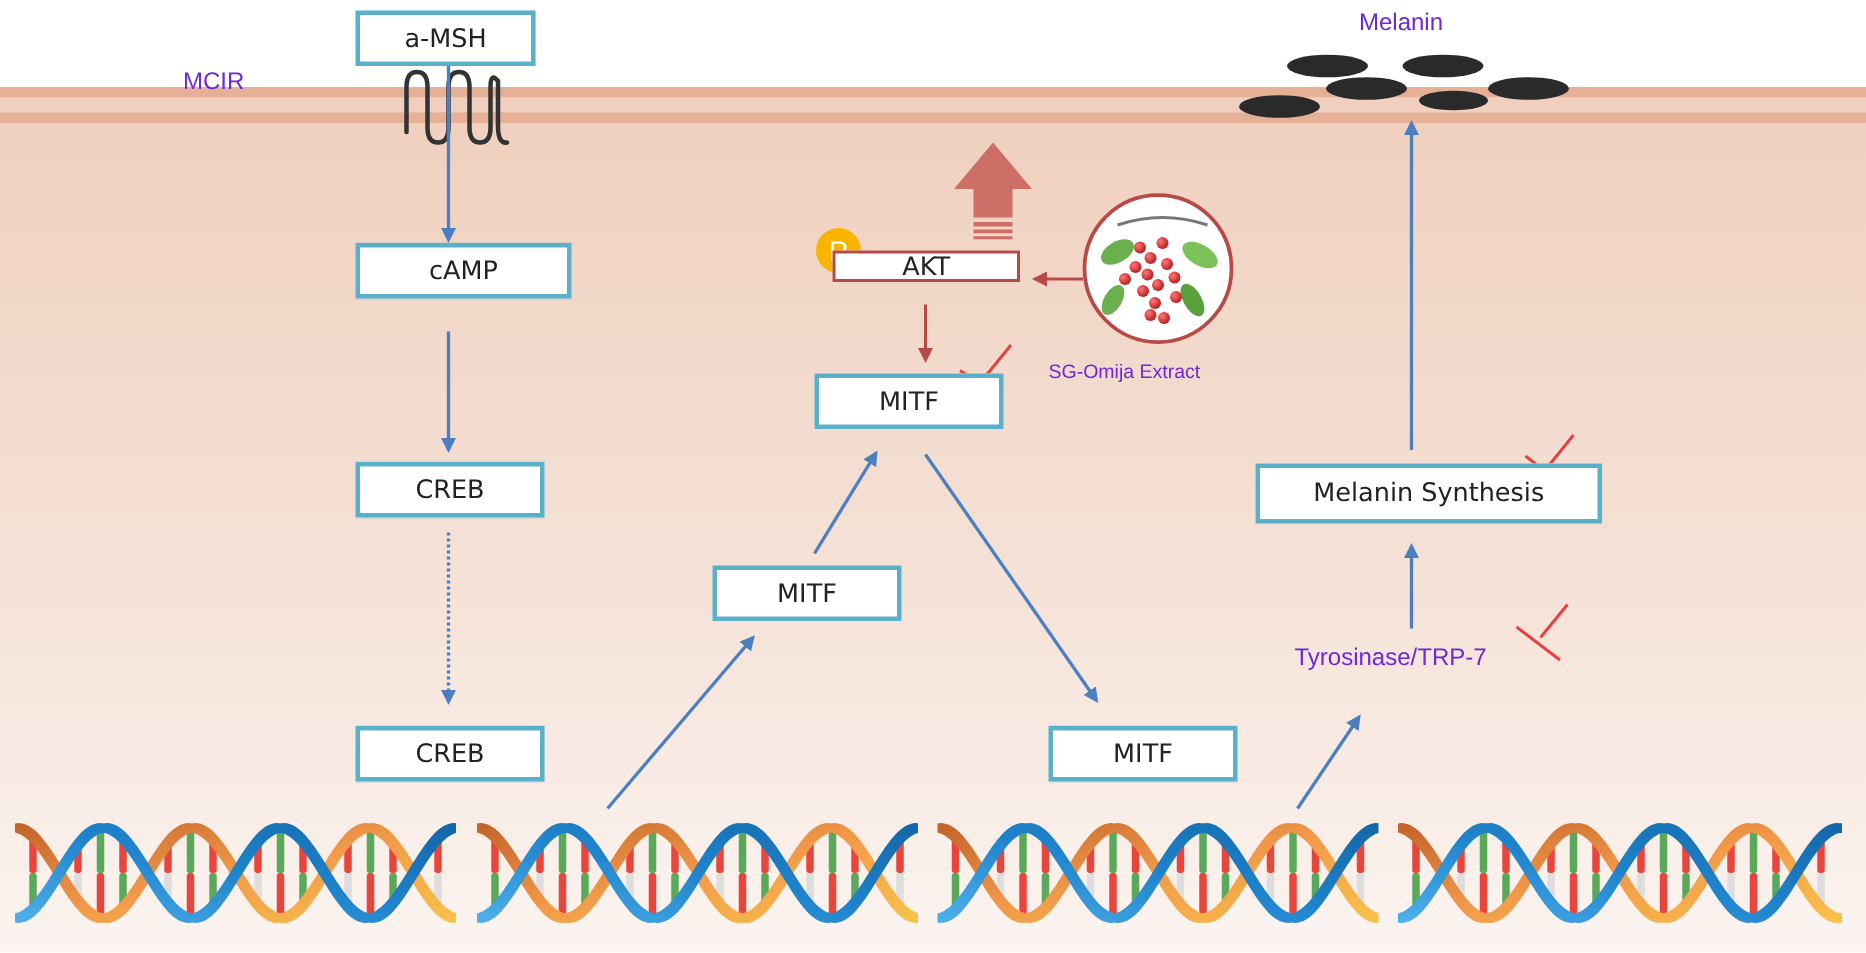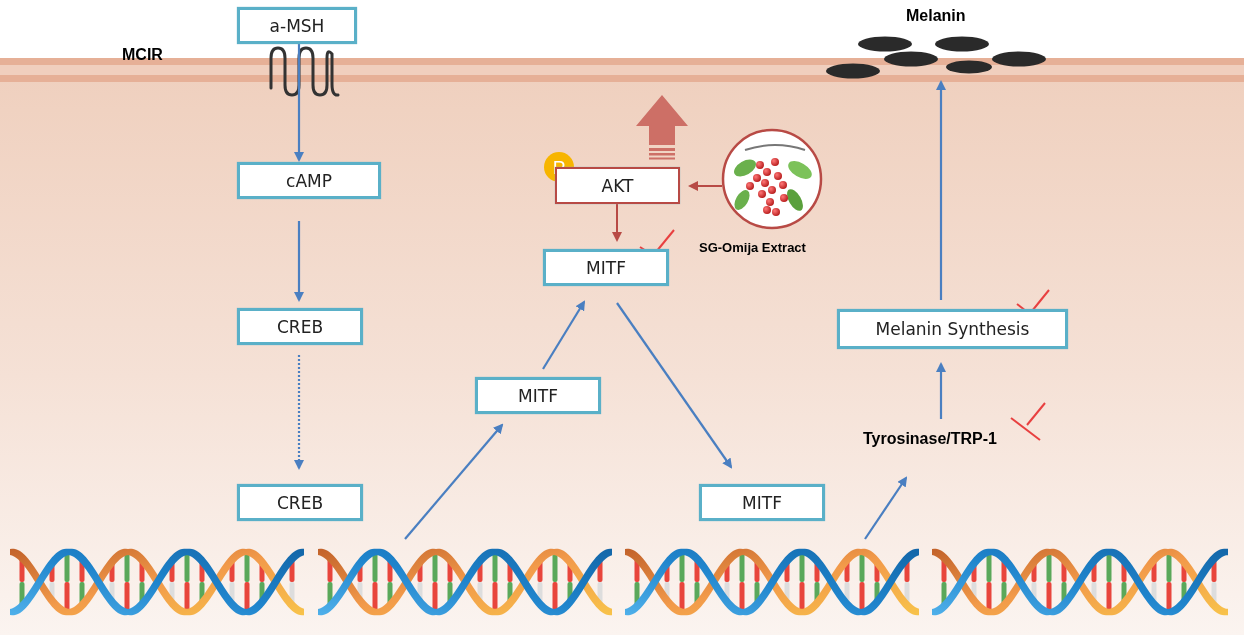--- a/index.html
+++ b/index.html
@@ -1,20 +1,20 @@
 <!DOCTYPE html>
 <html><head>
 <meta charset="utf-8">
 <style>
   html,body{margin:0;padding:0;}
   body{width:1244px;height:635px;position:relative;overflow:hidden;background:#fff;font-family:"Liberation Sans",sans-serif;}
   #bg{position:absolute;left:0;top:0;width:1244px;height:635px;}
   .box{position:absolute;box-sizing:border-box;background:#fff;border:3px solid #5ab0c8;display:flex;align-items:center;justify-content:center;font-family:"DejaVu Sans",sans-serif;font-size:17px;color:#222;box-shadow:0 0 1px #7fb8c8;}
   .box.red{border:2px solid #b84a45;}
-  .label{position:absolute;font-family:"Liberation Sans",sans-serif;font-weight:bold;color:#000000;white-space:nowrap;}
+  .label{position:absolute;font-family:"Liberation Sans",sans-serif;font-weight:normal;color:#6d28d9;white-space:nowrap;}
   svg text{font-family:"Liberation Sans",sans-serif;}
 </style>
 </head>
 <body>
 
 <svg id="bg" viewBox="0 0 1244 635" xmlns="http://www.w3.org/2000/svg">
   <defs>
     <linearGradient id="cyto" x1="0" y1="0" x2="0" y2="1">
       <stop offset="0" stop-color="#efcfbd"></stop>
       <stop offset="0.55" stop-color="#f5e1d6"></stop>
@@ -256,23 +256,23 @@
         <rect x="1211.5" y="582" width="5" height="23.09501950289723" fill="#ddd" rx="2"></rect>
         <path d="M932,549 L934,548.7447820511064 L936,548.8323678109455 L938,549.2617648978608 L940,550.0281080712791 L942,551.1227143568306 L944,552.533181427917 L946,554.2435281290295 L948,556.2343755486243 L950,558.4831665899351 L952,560.9644215518927 L954,563.6500268243187 L956,566.5095534263634 L958,569.5106017790165 L960,572.6191688052845 L962,575.8000331986394 L964,579.0171544944957 L966,582.2340814230746 L968,585.4143649168568 L970,588.5219710930808 L972,591.5216895320336 L974,594.3795322251751 L976,597.0631186728563 L978,599.542042768318 L980,601.7882173110306 L982,603.7761922458999 L984,605.483443022559 L986,606.8906258075253 L988,607.9817966575641 L990,608.7445921709342 L992,608.7445921709342 L994,607.9817966575641 L996,606.8906258075253 L998,605.483443022559 L1000,603.7761922458999 L1002,601.7882173110306 L1004,599.542042768318 L1006,597.0631186728563 L1008,594.3795322251751 L1010,591.5216895320336 L1012,588.5219710930809 L1014,585.4143649168568 L1016,582.2340814230746 L1018,579.0171544944957 L1020,575.8000331986395 L1022,572.6191688052845 L1024,569.5106017790165 L1026,566.5095534263634 L1028,563.6500268243187 L1030,560.9644215518927 L1032,558.4831665899352 L1034,556.2343755486243 L1036,554.2435281290295 L1038,552.533181427917 L1040,551.1227143568306 L1042,550.0281080712791 L1044,549.2617648978608 L1046,548.8323678109456 L1048,548.7447820511064 L1050,549 L1052,548.7447820511064 L1054,548.8323678109455 L1056,549.2617648978608 L1058,550.0281080712791 L1060,551.1227143568306 L1062,552.533181427917 L1064,554.2435281290295 L1066,556.2343755486243 L1068,558.4831665899352 L1070,560.9644215518927 L1072,563.6500268243187 L1074,566.5095534263633 L1076,569.5106017790165 L1078,572.6191688052845 L1080,575.8000331986394 L1082,579.0171544944956 L1084,582.2340814230746 L1086,585.4143649168568 L1088,588.5219710930808 L1090,591.5216895320336 L1092,594.3795322251751 L1094,597.0631186728563 L1096,599.542042768318 L1098,601.7882173110306 L1100,603.7761922458999 L1102,605.4834430225588 L1104,606.8906258075253 L1106,607.9817966575641 L1108,608.7445921709342 L1110,608.7445921709342 L1112,607.9817966575641 L1114,606.8906258075253 L1116,605.483443022559 L1118,603.7761922458999 L1120,601.7882173110307 L1122,599.542042768318 L1124,597.0631186728563 L1126,594.3795322251751 L1128,591.5216895320336 L1130,588.5219710930809 L1132,585.4143649168568 L1134,582.2340814230746 L1136,579.0171544944957 L1138,575.8000331986395 L1140,572.6191688052845 L1142,569.5106017790166 L1144,566.5095534263634 L1146,563.6500268243188 L1148,560.9644215518927 L1150,558.4831665899352 L1152,556.2343755486243 L1154,554.2435281290295 L1156,552.533181427917 L1158,551.1227143568306 L1160,550.0281080712791 L1162,549.2617648978608 L1164,548.8323678109456 L1166,548.7447820511064 L1168,549 L1170,548.7447820511064 L1172,548.8323678109455 L1174,549.2617648978608 L1176,550.0281080712791 L1178,551.1227143568306 L1180,552.533181427917 L1182,554.2435281290295 L1184,556.2343755486243 L1186,558.4831665899351 L1188,560.9644215518927 L1190,563.6500268243187 L1192,566.5095534263633 L1194,569.5106017790165 L1196,572.6191688052845 L1198,575.8000331986395 L1200,579.0171544944957 L1202,582.2340814230746 L1204,585.4143649168568 L1206,588.5219710930808 L1208,591.5216895320336 L1210,594.3795322251751 L1212,597.0631186728561 L1214,599.542042768318 L1216,601.7882173110306 L1218,603.7761922458999 L1220,605.483443022559 L1222,606.8906258075253 L1224,607.9817966575641 L1226,608.7445921709342 L1228,608.7445921709342 L1228,615.1703695696716 L1226,615.1703695696716 L1224,615.2543046257166 L1222,614.9954463213455 L1220,614.3967276245814 L1218,613.4649322574944 L1216,612.2106178339202 L1214,610.6479962374765 L1212,608.7947725952428 L1210,606.6719446715963 L1208,604.3035649551509 L1206,601.7164681344505 L1204,598.939967050225 L1202,596.0055205691923 L1200,592.9463771425277 L1198,589.7971980876271 L1196,586.5936648615304 L1194,583.3720747757566 L1192,580.1689297332593 L1190,577.020522647282 L1188,573.9625262281484 L1186,571.0295887972004 L1184,568.2549417074733 L1182,565.6700228191864 L1180,563.3041202962252 L1178,561.1840407595412 L1176,559.3338055574261 L1174,557.7743785940363 L1172,556.5234287999824 L1170,555.5951299362854 L1168,555 L1166,555.5951299362854 L1164,556.5234287999825 L1162,557.7743785940363 L1160,559.3338055574261 L1158,561.1840407595412 L1156,563.3041202962252 L1154,565.6700228191864 L1152,568.2549417074733 L1150,571.0295887972005 L1148,573.9625262281484 L1146,577.0205226472821 L1144,580.1689297332595 L1142,583.3720747757567 L1140,586.5936648615304 L1138,589.7971980876271 L1136,592.9463771425277 L1134,596.0055205691923 L1132,598.939967050225 L1130,601.7164681344506 L1128,604.3035649551509 L1126,606.6719446715963 L1124,608.7947725952429 L1122,610.6479962374765 L1120,612.2106178339203 L1118,613.4649322574944 L1116,614.3967276245814 L1114,614.9954463213455 L1112,615.2543046257166 L1110,615.1703695696716 L1108,615.1703695696716 L1106,615.2543046257166 L1104,614.9954463213455 L1102,614.3967276245813 L1100,613.4649322574944 L1098,612.2106178339202 L1096,610.6479962374765 L1094,608.7947725952429 L1092,606.6719446715963 L1090,604.3035649551509 L1088,601.7164681344505 L1086,598.939967050225 L1084,596.0055205691923 L1082,592.9463771425276 L1080,589.797198087627 L1078,586.5936648615304 L1076,583.3720747757566 L1074,580.1689297332593 L1072,577.020522647282 L1070,573.9625262281484 L1068,571.0295887972005 L1066,568.2549417074733 L1064,565.6700228191864 L1062,563.3041202962252 L1060,561.1840407595412 L1058,559.3338055574261 L1056,557.7743785940363 L1054,556.5234287999824 L1052,555.5951299362854 L1050,555 L1048,555.5951299362854 L1046,556.5234287999825 L1044,557.7743785940363 L1042,559.3338055574261 L1040,561.1840407595412 L1038,563.3041202962252 L1036,565.6700228191864 L1034,568.2549417074733 L1032,571.0295887972005 L1030,573.9625262281484 L1028,577.020522647282 L1026,580.1689297332595 L1024,583.3720747757566 L1022,586.5936648615304 L1020,589.7971980876271 L1018,592.9463771425277 L1016,596.0055205691923 L1014,598.939967050225 L1012,601.7164681344506 L1010,604.3035649551509 L1008,606.6719446715963 L1006,608.7947725952429 L1004,610.6479962374765 L1002,612.2106178339202 L1000,613.4649322574944 L998,614.3967276245814 L996,614.9954463213455 L994,615.2543046257166 L992,615.1703695696716 L990,615.1703695696716 L988,615.2543046257166 L986,614.9954463213455 L984,614.3967276245814 L982,613.4649322574944 L980,612.2106178339202 L978,610.6479962374765 L976,608.7947725952429 L974,606.6719446715963 L972,604.3035649551509 L970,601.7164681344505 L968,598.939967050225 L966,596.0055205691923 L964,592.9463771425277 L962,589.797198087627 L960,586.5936648615304 L958,583.3720747757566 L956,580.1689297332595 L954,577.020522647282 L952,573.9625262281484 L950,571.0295887972004 L948,568.2549417074733 L946,565.6700228191864 L944,563.3041202962252 L942,561.1840407595412 L940,559.3338055574261 L938,557.7743785940363 L936,556.5234287999824 L934,555.5951299362854 L932,555 Z" fill="url(#orng)"></path>
         <path d="M932,609 L934,608.4048700637146 L936,607.4765712000176 L938,606.2256214059637 L940,604.6661944425739 L942,602.8159592404588 L944,600.6958797037748 L946,598.3299771808136 L948,595.7450582925267 L950,592.9704112027996 L952,590.0374737718516 L954,586.979477352718 L956,583.8310702667405 L958,580.6279252242434 L960,577.4063351384696 L962,574.202801912373 L964,571.0536228574723 L966,567.9944794308077 L968,565.060032949775 L970,562.2835318655495 L972,559.6964350448491 L974,557.3280553284037 L976,555.2052274047571 L978,553.3520037625235 L980,551.7893821660798 L982,550.5350677425056 L984,549.6032723754186 L986,549.0045536786545 L988,548.7456953742834 L990,548.8296304303284 L992,548.8296304303284 L994,548.7456953742834 L996,549.0045536786545 L998,549.6032723754186 L1000,550.5350677425056 L1002,551.7893821660798 L1004,553.3520037625235 L1006,555.2052274047571 L1008,557.3280553284037 L1010,559.6964350448491 L1012,562.2835318655494 L1014,565.060032949775 L1016,567.9944794308077 L1018,571.0536228574723 L1020,574.2028019123729 L1022,577.4063351384696 L1024,580.6279252242434 L1026,583.8310702667405 L1028,586.979477352718 L1030,590.0374737718516 L1032,592.9704112027995 L1034,595.7450582925267 L1036,598.3299771808136 L1038,600.6958797037748 L1040,602.8159592404588 L1042,604.6661944425739 L1044,606.2256214059637 L1046,607.4765712000175 L1048,608.4048700637146 L1050,609 L1052,608.4048700637146 L1054,607.4765712000176 L1056,606.2256214059637 L1058,604.6661944425739 L1060,602.8159592404588 L1062,600.6958797037748 L1064,598.3299771808136 L1066,595.7450582925267 L1068,592.9704112027995 L1070,590.0374737718516 L1072,586.979477352718 L1074,583.8310702667407 L1076,580.6279252242434 L1078,577.4063351384696 L1080,574.202801912373 L1082,571.0536228574724 L1084,567.9944794308077 L1086,565.060032949775 L1088,562.2835318655495 L1090,559.6964350448491 L1092,557.3280553284037 L1094,555.2052274047571 L1096,553.3520037625235 L1098,551.7893821660798 L1100,550.5350677425056 L1102,549.6032723754187 L1104,549.0045536786545 L1106,548.7456953742834 L1108,548.8296304303284 L1110,548.8296304303284 L1112,548.7456953742834 L1114,549.0045536786545 L1116,549.6032723754186 L1118,550.5350677425056 L1120,551.7893821660797 L1122,553.3520037625235 L1124,555.2052274047571 L1126,557.3280553284037 L1128,559.6964350448491 L1130,562.2835318655494 L1132,565.060032949775 L1134,567.9944794308077 L1136,571.0536228574723 L1138,574.2028019123729 L1140,577.4063351384696 L1142,580.6279252242433 L1144,583.8310702667405 L1146,586.9794773527179 L1148,590.0374737718516 L1150,592.9704112027995 L1152,595.7450582925267 L1154,598.3299771808136 L1156,600.6958797037748 L1158,602.8159592404588 L1160,604.6661944425739 L1162,606.2256214059637 L1164,607.4765712000175 L1166,608.4048700637146 L1168,609 L1170,608.4048700637146 L1172,607.4765712000176 L1174,606.2256214059637 L1176,604.6661944425739 L1178,602.8159592404588 L1180,600.6958797037748 L1182,598.3299771808136 L1184,595.7450582925267 L1186,592.9704112027996 L1188,590.0374737718516 L1190,586.979477352718 L1192,583.8310702667407 L1194,580.6279252242434 L1196,577.4063351384696 L1198,574.2028019123729 L1200,571.0536228574723 L1202,567.9944794308077 L1204,565.060032949775 L1206,562.2835318655495 L1208,559.6964350448491 L1210,557.3280553284037 L1212,555.2052274047572 L1214,553.3520037625235 L1216,551.7893821660798 L1218,550.5350677425056 L1220,549.6032723754186 L1222,549.0045536786545 L1224,548.7456953742834 L1226,548.8296304303284 L1228,548.8296304303284 L1228,555.2554078290658 L1226,555.2554078290658 L1224,556.0182033424359 L1222,557.1093741924747 L1220,558.516556977441 L1218,560.2238077541001 L1216,562.2117826889694 L1214,564.457957231682 L1212,566.9368813271439 L1210,569.6204677748249 L1208,572.4783104679664 L1206,575.4780289069192 L1204,578.5856350831432 L1202,581.7659185769254 L1200,584.9828455055043 L1198,588.1999668013605 L1196,591.3808311947155 L1194,594.4893982209835 L1192,597.4904465736367 L1190,600.3499731756813 L1188,603.0355784481073 L1186,605.5168334100649 L1184,607.7656244513757 L1182,609.7564718709705 L1180,611.466818572083 L1178,612.8772856431694 L1176,613.9718919287209 L1174,614.7382351021392 L1172,615.1676321890545 L1170,615.2552179488936 L1168,615 L1166,615.2552179488936 L1164,615.1676321890544 L1162,614.7382351021392 L1160,613.9718919287209 L1158,612.8772856431694 L1156,611.466818572083 L1154,609.7564718709705 L1152,607.7656244513757 L1150,605.5168334100648 L1148,603.0355784481073 L1146,600.3499731756812 L1144,597.4904465736366 L1142,594.4893982209834 L1140,591.3808311947155 L1138,588.1999668013605 L1136,584.9828455055043 L1134,581.7659185769254 L1132,578.5856350831432 L1130,575.4780289069191 L1128,572.4783104679664 L1126,569.6204677748249 L1124,566.9368813271437 L1122,564.457957231682 L1120,562.2117826889693 L1118,560.2238077541001 L1116,558.516556977441 L1114,557.1093741924747 L1112,556.0182033424359 L1110,555.2554078290658 L1108,555.2554078290658 L1106,556.0182033424359 L1104,557.1093741924747 L1102,558.5165569774412 L1100,560.2238077541001 L1098,562.2117826889694 L1096,564.457957231682 L1094,566.9368813271437 L1092,569.6204677748249 L1090,572.4783104679664 L1088,575.4780289069192 L1086,578.5856350831432 L1084,581.7659185769254 L1082,584.9828455055044 L1080,588.1999668013606 L1078,591.3808311947155 L1076,594.4893982209835 L1074,597.4904465736367 L1072,600.3499731756813 L1070,603.0355784481073 L1068,605.5168334100648 L1066,607.7656244513757 L1064,609.7564718709705 L1062,611.466818572083 L1060,612.8772856431694 L1058,613.9718919287209 L1056,614.7382351021392 L1054,615.1676321890545 L1052,615.2552179488936 L1050,615 L1048,615.2552179488936 L1046,615.1676321890544 L1044,614.7382351021392 L1042,613.9718919287209 L1040,612.8772856431694 L1038,611.466818572083 L1036,609.7564718709705 L1034,607.7656244513757 L1032,605.5168334100648 L1030,603.0355784481073 L1028,600.3499731756813 L1026,597.4904465736366 L1024,594.4893982209835 L1022,591.3808311947155 L1020,588.1999668013605 L1018,584.9828455055043 L1016,581.7659185769254 L1014,578.5856350831432 L1012,575.4780289069191 L1010,572.4783104679664 L1008,569.6204677748249 L1006,566.9368813271437 L1004,564.457957231682 L1002,562.2117826889694 L1000,560.2238077541001 L998,558.516556977441 L996,557.1093741924747 L994,556.0182033424359 L992,555.2554078290658 L990,555.2554078290658 L988,556.0182033424359 L986,557.1093741924747 L984,558.516556977441 L982,560.2238077541001 L980,562.2117826889694 L978,564.457957231682 L976,566.9368813271437 L974,569.6204677748249 L972,572.4783104679664 L970,575.4780289069192 L968,578.5856350831432 L966,581.7659185769254 L964,584.9828455055043 L962,588.1999668013606 L960,591.3808311947155 L958,594.4893982209835 L956,597.4904465736366 L954,600.3499731756813 L952,603.0355784481073 L950,605.5168334100649 L948,607.7656244513757 L946,609.7564718709705 L944,611.466818572083 L942,612.8772856431694 L940,613.9718919287209 L938,614.7382351021392 L936,615.1676321890545 L934,615.2552179488936 L932,615 Z" fill="url(#blu)"></path>
       </g>
     </g>
 </svg>
 
 <div class="label" style="left:122px;top:46px;font-size:16px;">MCIR</div>
 <div class="label" style="left:906px;top:7px;font-size:16px;">Melanin</div>
 <div class="label" style="left:699px;top:240px;font-size:13px;">SG-Omija Extract</div>
-<div class="label" style="left:863px;top:430px;font-size:16px;">Tyrosinase/TRP-1</div>
+<div class="label" style="left:863px;top:430px;font-size:16px;">Tyrosinase/TRP-7</div>
 
 <div class="box" style="left:237px;top:7px;width:120px;height:37px;">a-MSH</div>
 <div class="box" style="left:237px;top:162px;width:144px;height:37px;">cAMP</div>
 <div class="box" style="left:237px;top:308px;width:126px;height:37px;">CREB</div>
 <div class="box" style="left:237px;top:484px;width:126px;height:37px;">CREB</div>
 <div class="box" style="left:475px;top:377px;width:126px;height:37px;">MITF</div>
 <div class="box" style="left:543px;top:249px;width:126px;height:37px;">MITF</div>
 <div class="box" style="left:699px;top:484px;width:126px;height:37px;">MITF</div>
-<div class="box red" style="left:555px;top:167px;width:125px;height:37px;">AKT</div>
+<div class="box red" style="left:555px;top:167px;width:125px;height:21px;">AKT</div>
 <div class="box" style="left:837px;top:309px;width:231px;height:40px;">Melanin Synthesis</div>
 
 </body></html>

